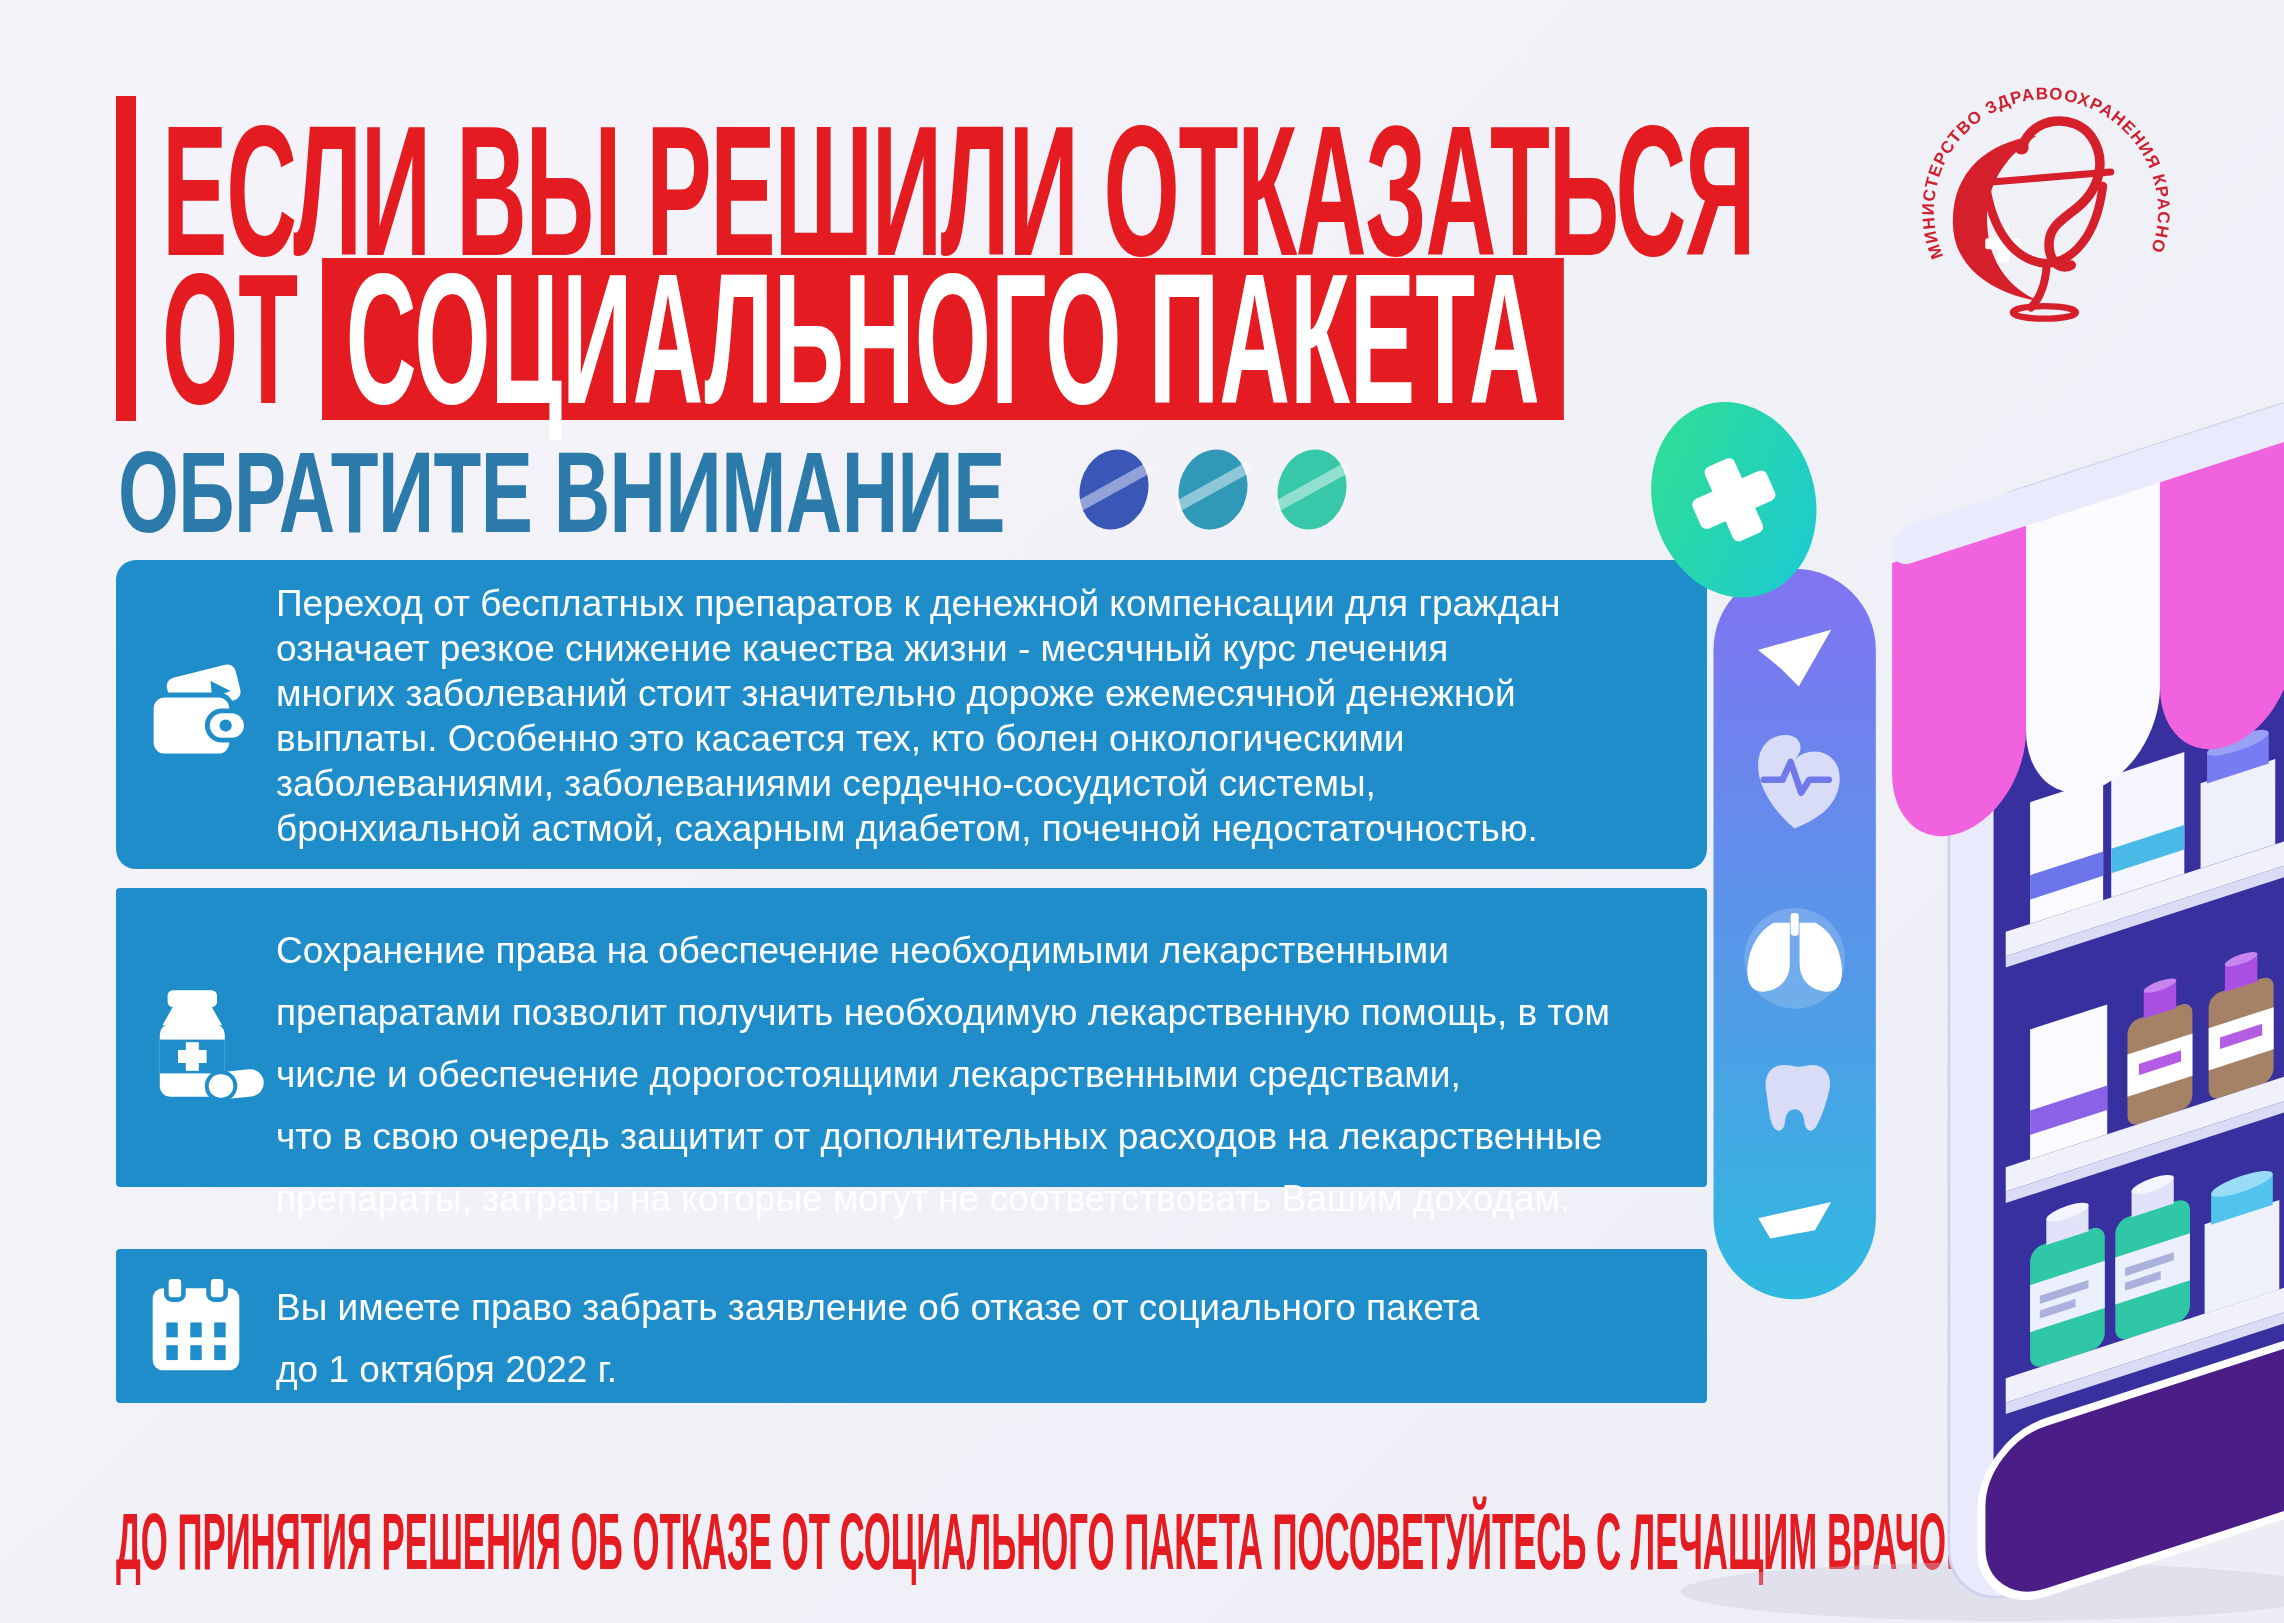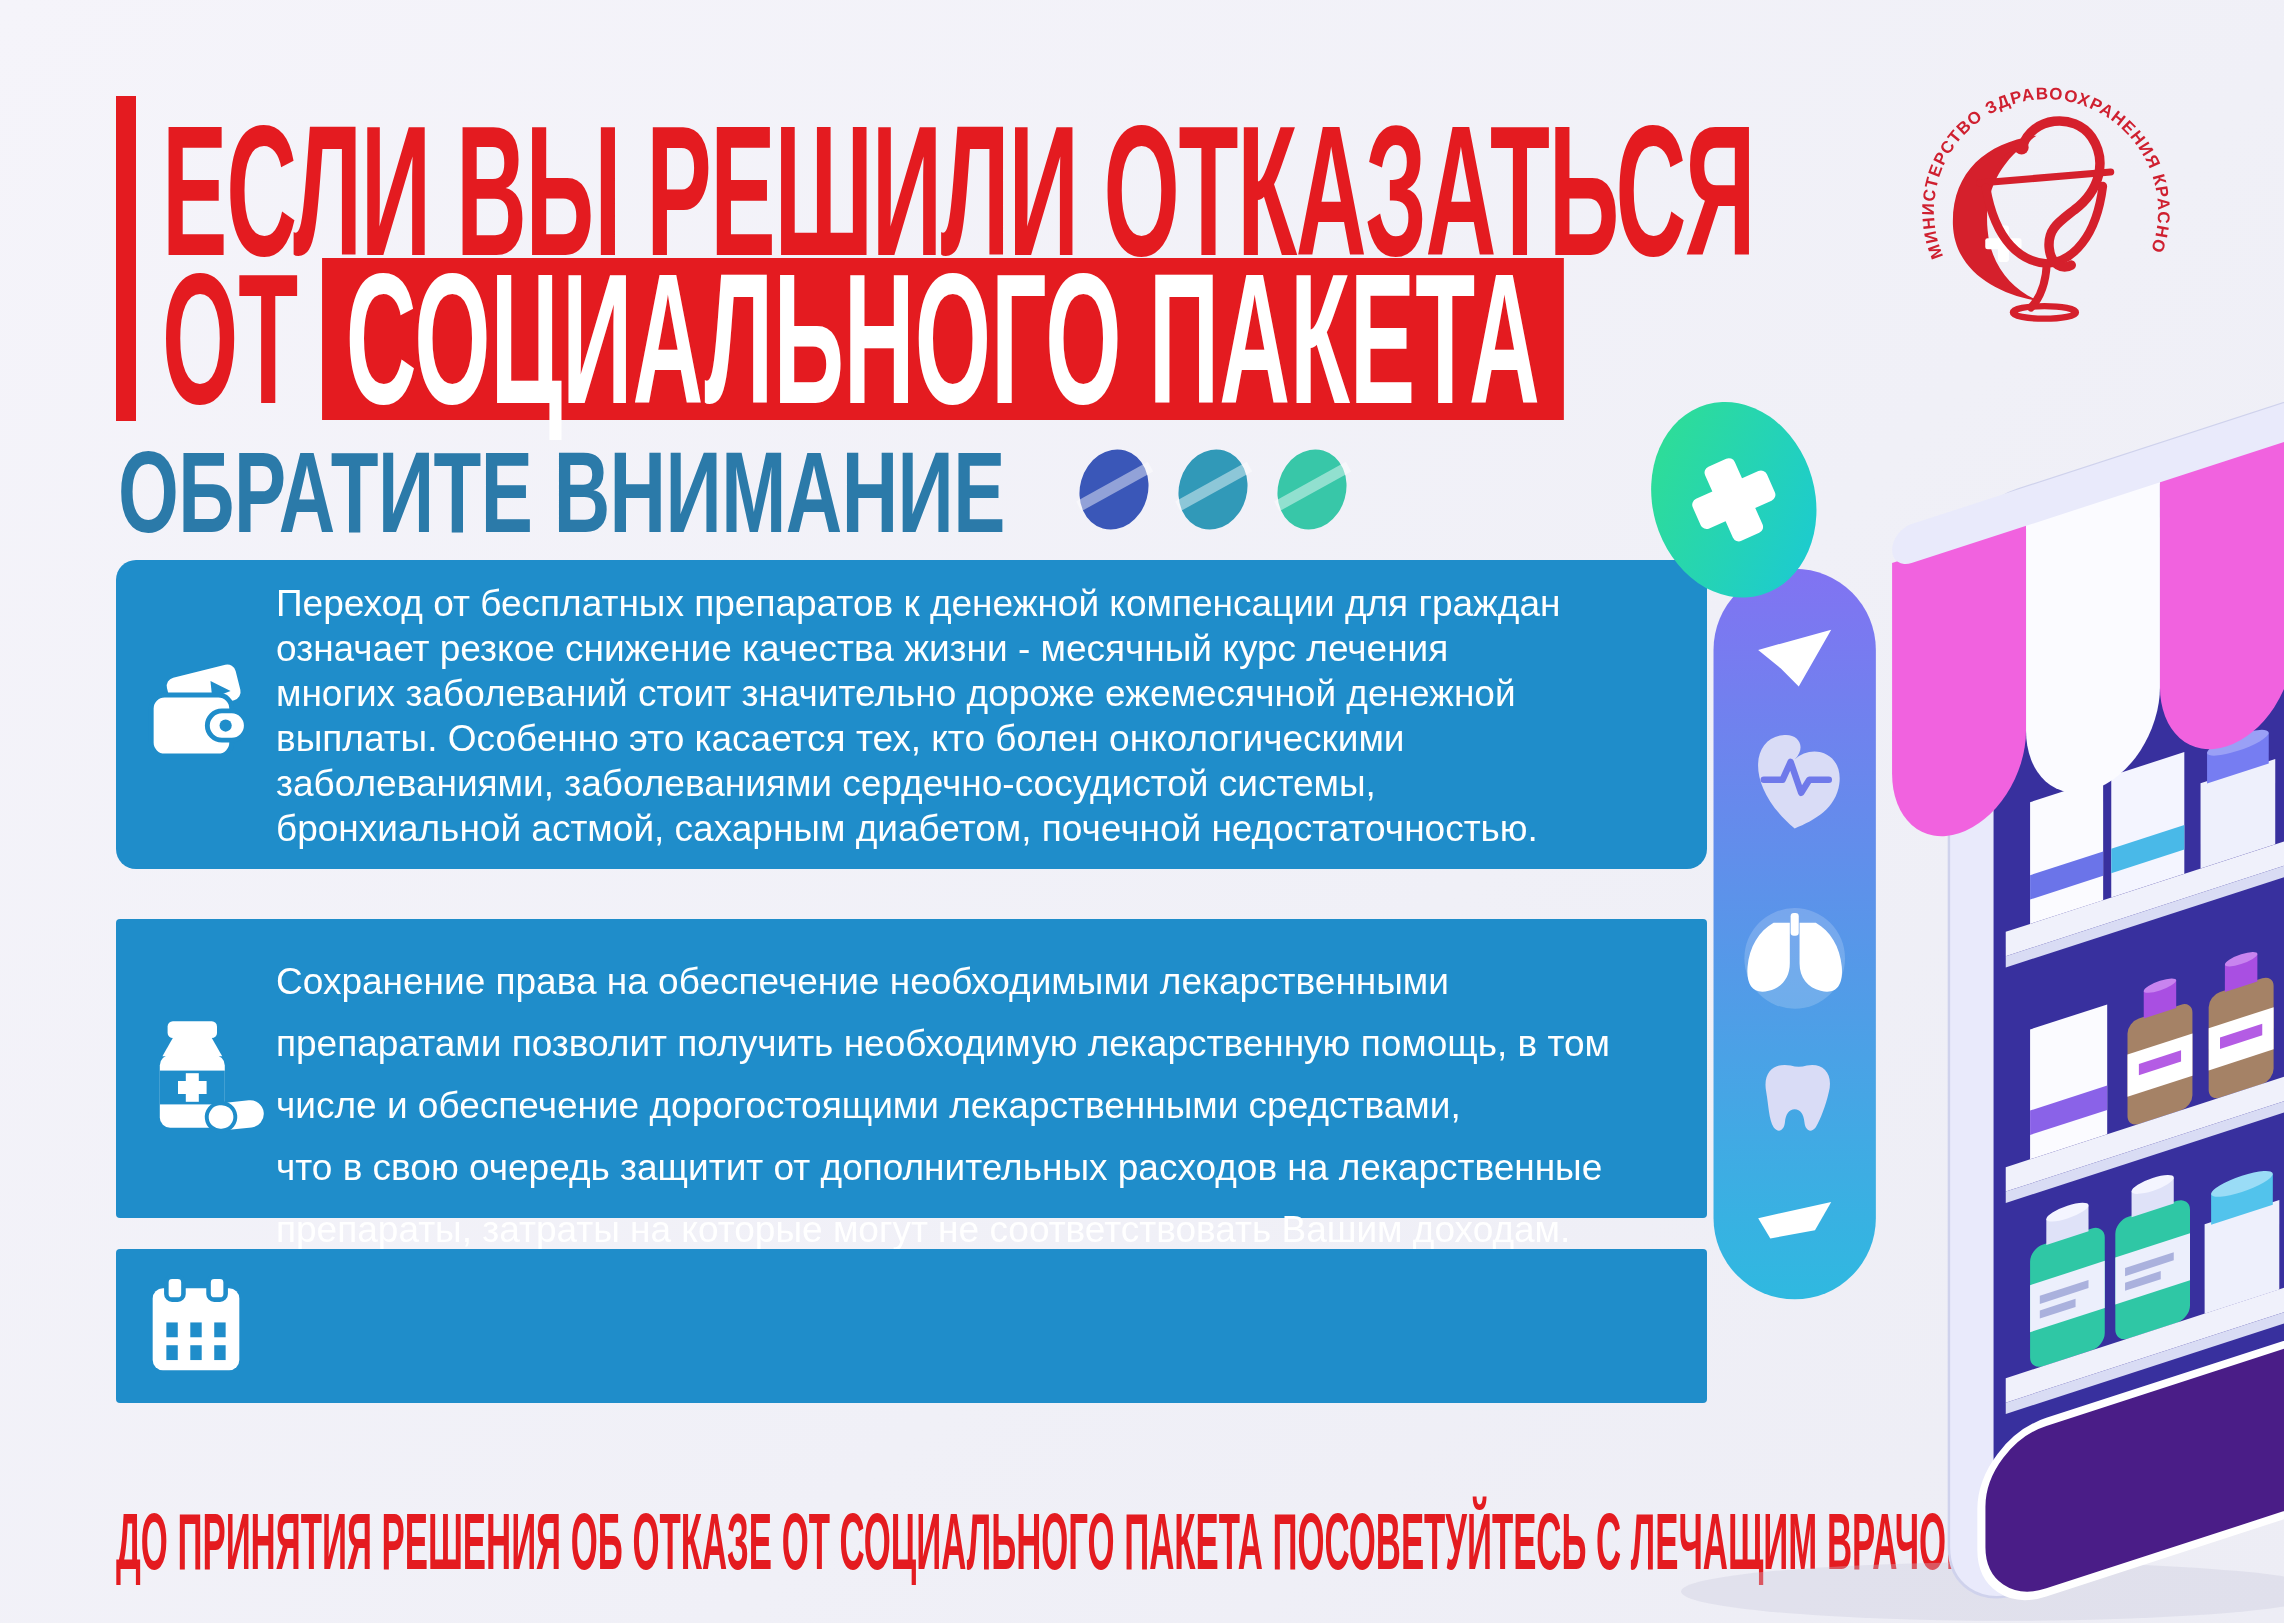--- a/index.html
+++ b/index.html
@@ -68,21 +68,21 @@
       </g>
     </svg>
     <div class="btext" style="top:21px;line-height:45px;">Переход от бесплатных препаратов к денежной компенсации для граждан
 означает резкое снижение качества жизни - месячный курс лечения
 многих заболеваний стоит значительно дороже ежемесячной денежной
 выплаты. Особенно это касается тех, кто болен онкологическими
 заболеваниями, заболеваниями сердечно-сосудистой системы,
 бронхиальной астмой, сахарным диабетом, почечной недостаточностью.</div>
   </div>
 
-  <div class="info-box" style="top:919px;height:299px;">
+  <div class="info-box" style="top:888px;height:299px;">
     <svg class="box-icon" style="top:97px;" width="130" height="130" viewBox="0 0 100 100">
       <g>
         <rect x="22" y="4" width="38" height="13" rx="4" fill="#ffffff"></rect>
         <path d="M26 17 h30 l8 14 h-46 Z" fill="#ffffff"></path>
         <rect x="16" y="30" width="50" height="56" rx="8" fill="#ffffff"></rect>
         <rect x="16" y="42" width="50" height="26" fill="#1f8dca"></rect>
         <rect x="36" y="44" width="10" height="22" fill="#ffffff"></rect>
         <rect x="30" y="50" width="22" height="10" fill="#ffffff"></rect>
         <g transform="rotate(-6 74 76)">
           <rect x="52" y="66" width="44" height="21" rx="10.5" fill="#ffffff"></rect>
@@ -106,20 +106,22 @@
         <g fill="#1f8dca">
           <rect x="24" y="46" width="10" height="13"></rect>
             <rect x="45" y="46" width="10" height="13"></rect>
             <rect x="66" y="46" width="10" height="13"></rect>
           <rect x="24" y="66" width="10" height="13"></rect>
             <rect x="45" y="66" width="10" height="13"></rect>
             <rect x="66" y="66" width="10" height="13"></rect>
         </g>
       </g>
     </svg>
+    <div class="btext" style="top:28px;line-height:62px;">Вы имеете право забрать заявление об отказе от социального пакета
+до 1 октября 2022 г.</div>
   </div>
 
   <div class="footer-note">
     <span class="condense" style="transform:scaleX(0.44);">ДО ПРИНЯТИЯ РЕШЕНИЯ ОБ ОТКАЗЕ ОТ СОЦИАЛЬНОГО ПАКЕТА ПОСОВЕТУЙТЕСЬ
 С ЛЕЧАЩИМ ВРАЧОМ!</span>
   </div>
 
   <svg class="logo" viewBox="0 0 360 360">
     <defs>
       <path id="logo-circle" d="M 50,235 A 142,142 0 1 1 310,235" fill="none"></path>

